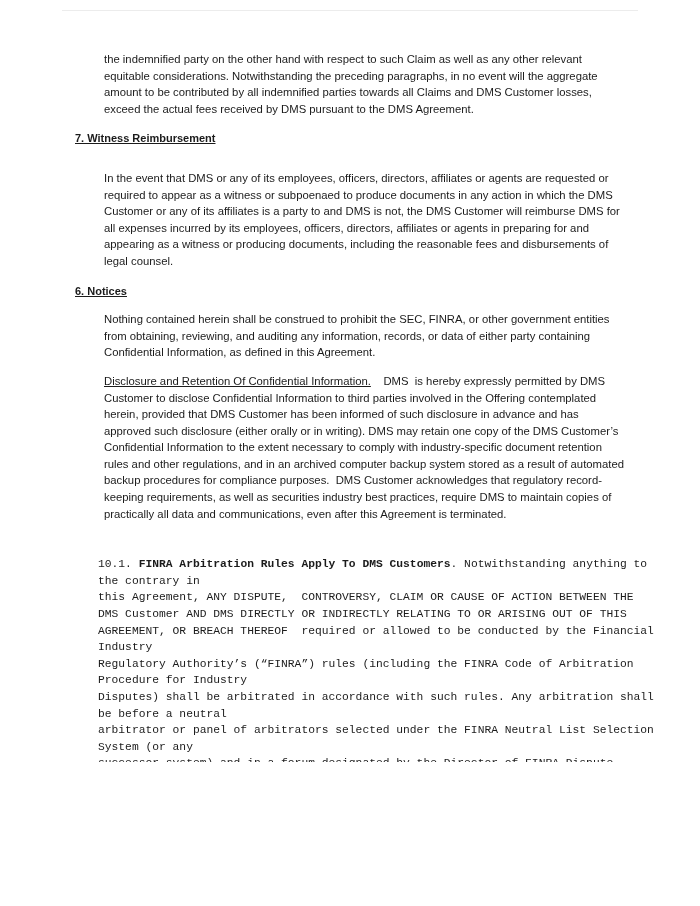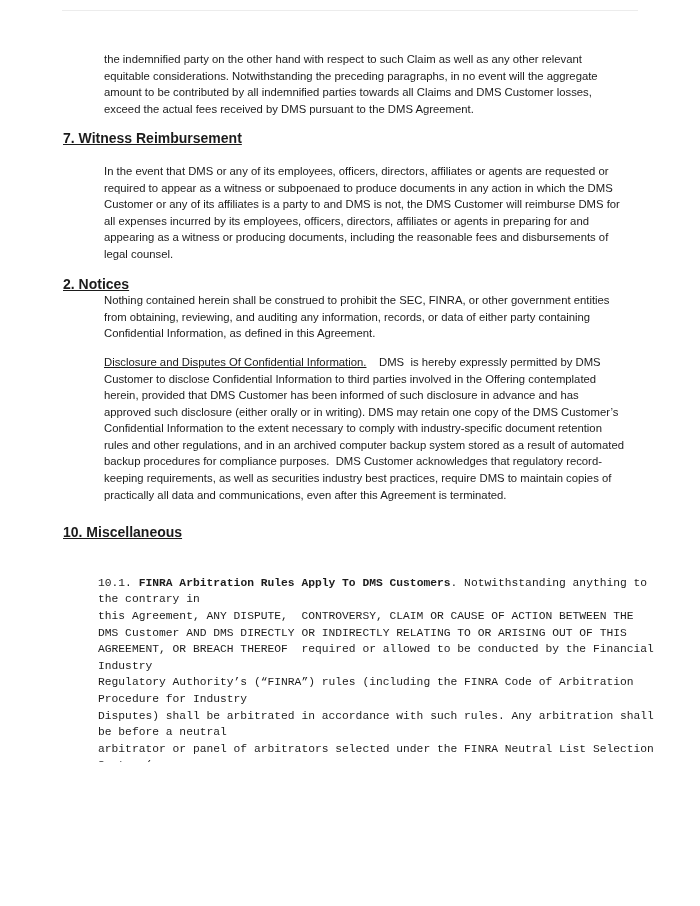--- a/index.html
+++ b/index.html
@@ -15,27 +15,27 @@
     overflow: hidden;
   }
   .rule { position: absolute; }
   .rule-top { top: 10px; left: 62px; width: 576px; height: 1px; background: #ececec; }
   .rule-bottom { top: 866px; left: 63px; width: 575px; height: 2px; background: #909090; }
   .content { position: absolute; top: 51px; left: 63px; width: 610px; }
   .para { margin: 0; white-space: pre-wrap; }
   .indent { padding-left: 41px; }
   .clause-indent { padding-left: 35px; font-family: Liberation Mono, monospace; }
   .heading {
-    margin: 0;
-    font-size: 14px;
+    margin: 12px;
+    font-size: 11px;
     font-weight: bold;
     text-decoration: underline;
   }
   .h7  { margin-top: 13px; }
-  .p7  { margin-top: 16px; }
+  .p7  { margin-top: 23px; }
   .h8  { margin-top: 13px; }
   .p8  { margin-top: 15px; }
   .h9  { margin-top: 15px; }
   .p9a { }
   .p9b { margin-top: 12px; }
   .h10 { margin-top: 21px; }
   .p10 { margin-top: 34px; }
   .underline { text-decoration: underline; }
   .bold { font-weight: bold; }
   .page-number {
@@ -64,39 +64,38 @@
 
     <h2 class="heading h7">7. Witness Reimbursement</h2>
 
     <p class="para indent p7">In the event that DMS or any of its employees, officers, directors, affiliates or agents are requested or
 required to appear as a witness or subpoenaed to produce documents in any action in which the DMS
 Customer or any of its affiliates is a party to and DMS is not, the DMS Customer will reimburse DMS for
 all expenses incurred by its employees, officers, directors, affiliates or agents in preparing for and
 appearing as a witness or producing documents, including the reasonable fees and disbursements of
 legal counsel.</p>
 
-    <h2 class="heading h8">2. Notices</h2>
+    <h2 class="heading h8">6. Notices</h2>
 
 
 
     <p class="para indent p9a">Nothing contained herein shall be construed to prohibit the SEC, FINRA, or other government entities
 from obtaining, reviewing, and auditing any information, records, or data of either party containing
 Confidential Information, as defined in this Agreement.</p>
 
-    <p class="para indent p9b"><span class="underline">Disclosure and Disputes Of Confidential Information.</span><span>    DMS  is hereby expressly permitted by DMS
+    <p class="para indent p9b"><span class="underline">Disclosure and Retention Of Confidential Information.</span><span>    DMS  is hereby expressly permitted by DMS
 Customer to disclose Confidential Information to third parties involved in the Offering contemplated
 herein, provided that DMS Customer has been informed of such disclosure in advance and has
 approved such disclosure (either orally or in writing). DMS may retain one copy of the DMS Customer’s
 Confidential Information to the extent necessary to comply with industry-specific document retention
 rules and other regulations, and in an archived computer backup system stored as a result of automated
 backup procedures for compliance purposes.  DMS Customer acknowledges that regulatory record-
 keeping requirements, as well as securities industry best practices, require DMS to maintain copies of
 practically all data and communications, even after this Agreement is terminated.</span></p>
 
-    <h2 class="heading h10">10. Miscellaneous</h2>
 
     <p class="para clause-indent p10"><span>10.1. </span><span class="bold">FINRA Arbitration Rules Apply To DMS Customers</span><span>. Notwithstanding anything to the contrary in
 this Agreement, ANY DISPUTE,  CONTROVERSY, CLAIM OR CAUSE OF ACTION BETWEEN THE
 DMS Customer AND DMS DIRECTLY OR INDIRECTLY RELATING TO OR ARISING OUT OF THIS
 AGREEMENT, OR BREACH THEREOF  required or allowed to be conducted by the Financial Industry
 Regulatory Authority’s (“FINRA”) rules (including the FINRA Code of Arbitration Procedure for Industry
 Disputes) shall be arbitrated in accordance with such rules. Any arbitration shall be before a neutral
 arbitrator or panel of arbitrators selected under the FINRA Neutral List Selection System (or any
 successor system) and in a forum designated by the Director of FINRA Dispute Resolution or any
 member of FINRA Staff to whom such Director has delegated authority.  In general accordance with</span></p>

